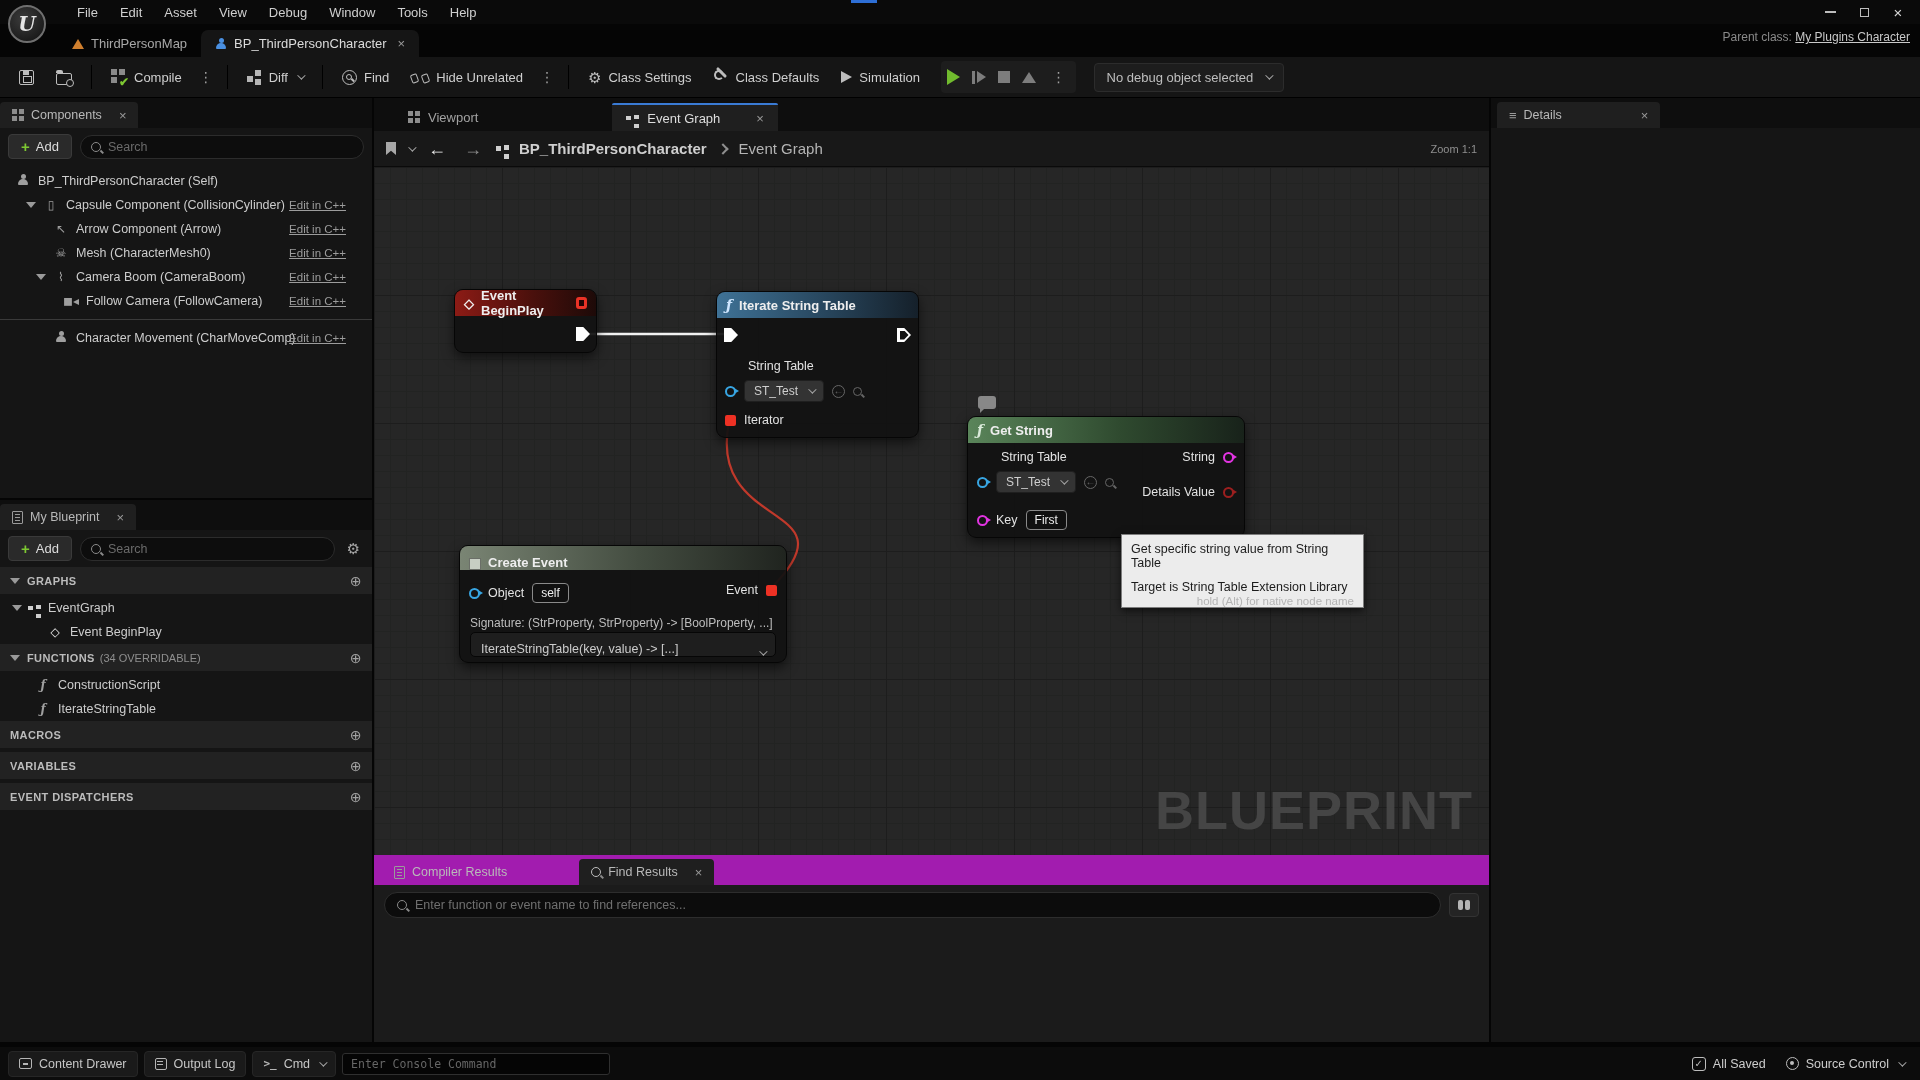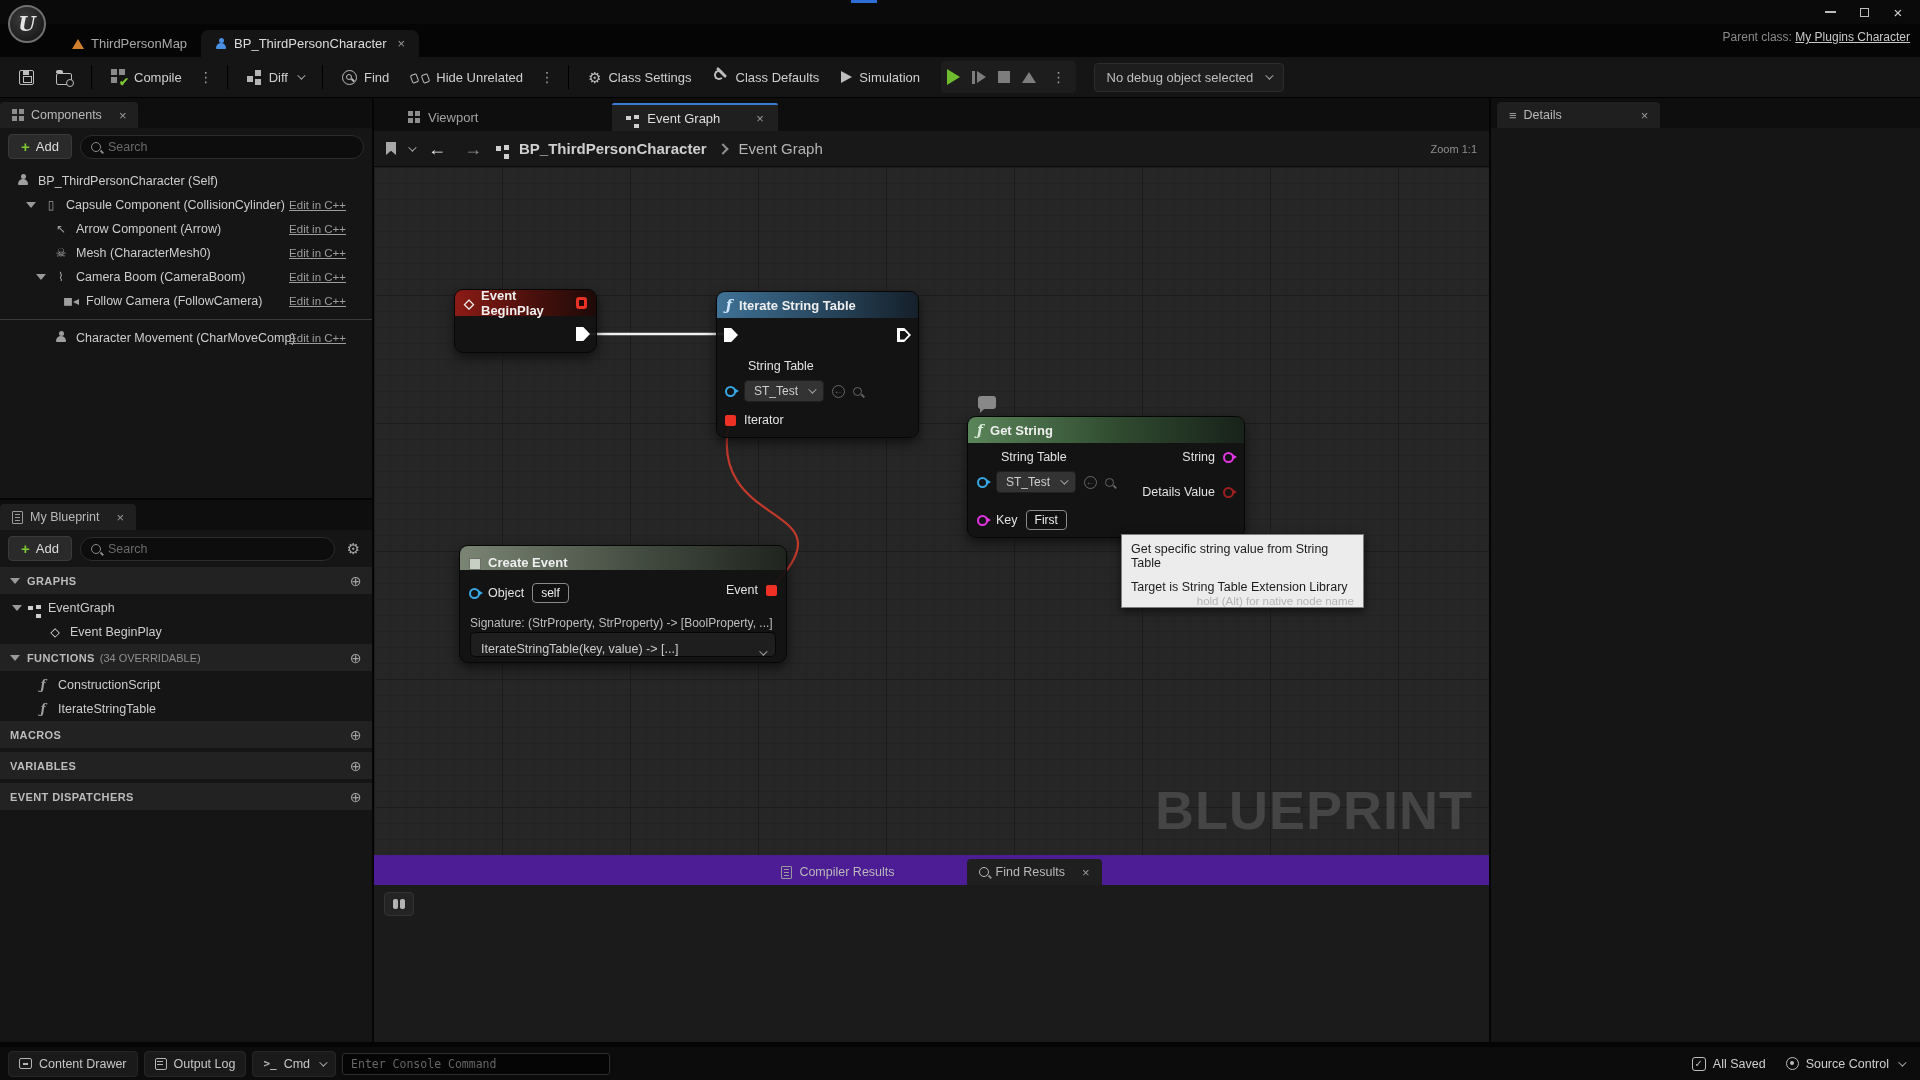--- a/index.html
+++ b/index.html
@@ -183,21 +183,21 @@
   .bubble::after { content:""; position:absolute; left:2px; bottom:-4px; border-top:5px solid #9a9a9a;
     border-right:5px solid transparent; }
 
   .tooltip { position:absolute; width:243px; height:74px; background:#ececec; border:1px solid #7d7d7d;
     box-shadow:0 3px 8px rgba(0,0,0,.6); padding:7px 9px; color:#1c1c1c; font-size:12.5px; }
   .tooltip .tl2 { margin-top:10px; }
   .tooltip .hint { text-align:right; color:#b4b4b4; font-size:11.5px; margin-top:1px; }
 
   
   .find-panel { height:187px; display:flex; flex-direction:column; background:#161616; }
-  .fp-tabs { height:30px; background:#4c1d95; display:flex; align-items:flex-end; padding-left:8px;justify-content:center; }
+  .fp-tabs { height:30px; background:#a21caf; display:flex; align-items:flex-end; padding-left:8px; }
   .fp-search { display:flex; align-items:center; gap:8px; padding:7px 10px 6px 10px; background:#1b1b1b; }
   .fp-input { flex:1; display:flex; align-items:center; gap:8px; background:#0c0c0c; border:1px solid #2d2d2d;
     border-radius:13px; height:26px; padding:0 12px; }
   .fp-input input { flex:1; background:transparent; border:0; outline:0; color:#bbb; font-size:12.5px; font-family:inherit; }
   .fp-input input::placeholder { color:#707070; }
   .fp-binoc { width:30px; height:24px; background:#242424; border:1px solid #333; border-radius:4px;
     display:flex; align-items:center; justify-content:center; gap:2px; }
   .fp-binoc i { width:5px; height:10px; background:#b5b5b5; border-radius:2px; display:inline-block; }
   .fp-results { flex:1; background:#1b1b1b; }
   .i-doclines { width:11px; height:13px; border:1.5px solid #9a9a9a; border-radius:1px; position:relative; }
@@ -228,20 +228,30 @@
   .i-sc { width:13px; height:13px; border-radius:50%; border:1.6px solid #bdbdbd; position:relative; }
   .i-sc::after { content:""; position:absolute; left:3.2px; top:3.2px; width:4px; height:4px; border-radius:50%; background:#bdbdbd; }
 </style>
 </head>
 <body>
 
 <div class="app">
 
   <div class="titlebar">
     <div class="logo">U</div>
+    <div class="menus">
+      <span>File</span>
+      <span>Edit</span>
+      <span>Asset</span>
+      <span>View</span>
+      <span>Debug</span>
+      <span>Window</span>
+      <span>Tools</span>
+      <span>Help</span>
+    </div>
     <div class="accent-dash"></div>
     <div class="win-controls">
       <span class="win-btn">
           <span class="ic-min"></span>
         </span>
       <span class="win-btn">
           <span class="ic-restore"></span>
         </span>
       <span class="win-btn">
           <span class="ic-close">×</span>
@@ -588,20 +598,24 @@
             <span class="i-doclines"></span>
             <span>Compiler Results</span>
           </div>
           <div class="ptab active" style="margin-left:60px">
             <span class="i-mag" style="border-color:#bdbdbd"></span>
             <span>Find Results</span>
             <span class="tab-close">×</span>
           </div>
         </div>
         <div class="fp-search">
+          <div class="fp-input">
+            <span class="i-mag"></span>
+            <input placeholder="Enter function or event name to find references..." style="">
+          </div>
           <div class="fp-binoc">
               <i></i>
               <i></i>
             </div>
         </div>
         <div class="fp-results"></div>
       </div>
     </div>
 
     <div class="right-col">

